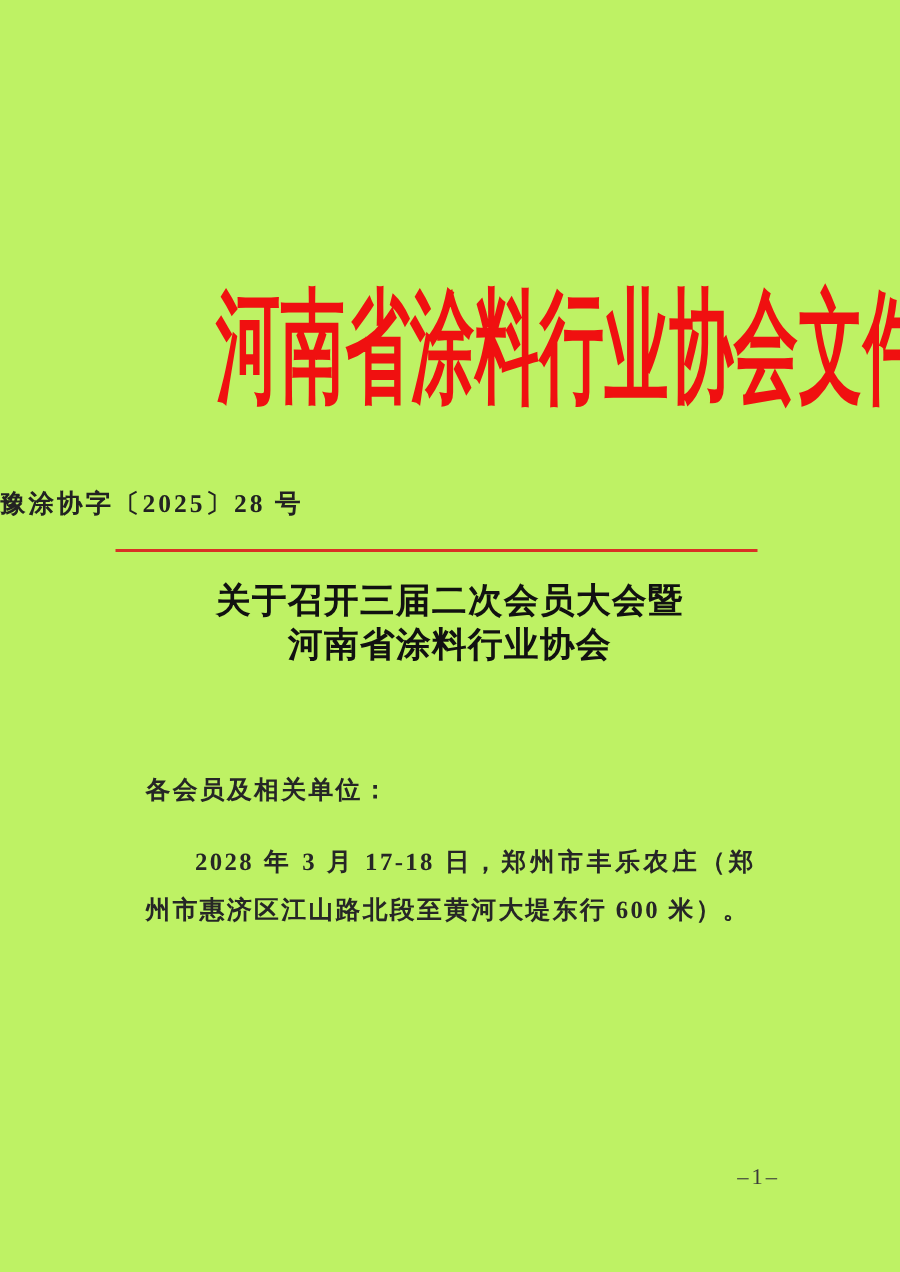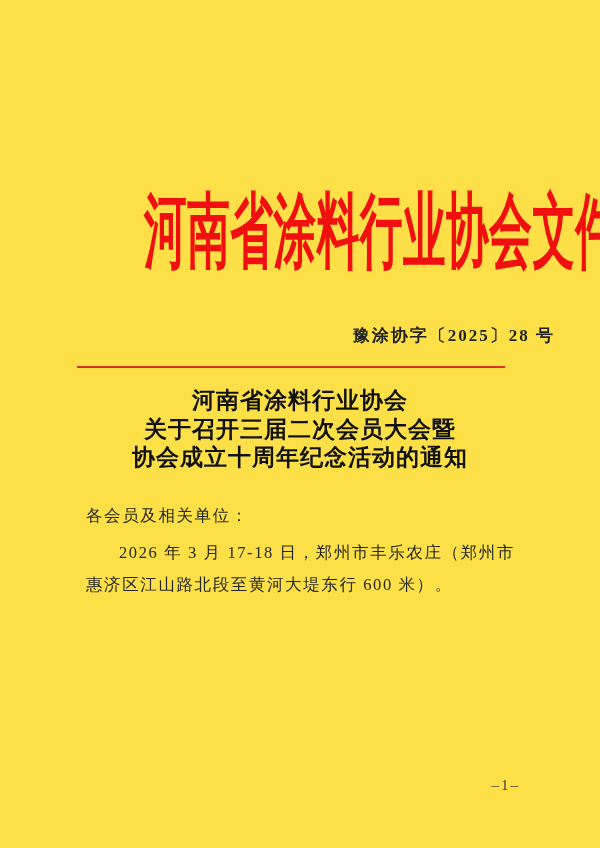--- a/index.html
+++ b/index.html
@@ -4,21 +4,21 @@
 <style>
   html, body {
     margin: 0;
     padding: 0;
     background: #ffffff;
   }
   .page {
     position: relative;
     width: 600px;
     height: 848px;
-    background: #fde047;
+    background: #bef264;
     overflow: hidden;
     font-family: "Liberation Serif", "DejaVu Serif", serif;
     color: var(--text, #1f1f1f);
   }
   
   .org-title {
     position: absolute;
     top: 188px;
     left: 0;
     width: 600px;
@@ -32,21 +32,21 @@
     transform: scaleX(0.52);
     transform-origin: 50% 50%;
     letter-spacing: 1px;
   }
   
   .doc-number {
     position: absolute;
     top: 324px;
     left: 0;
     width: 555px;
-    text-align: right;
+    text-align: left;
     font-size: 17px;
     line-height: 24px;
     font-weight: bold;
     letter-spacing: 2px;
     color: #222222;
   }
   
   .red-rule {
     position: absolute;
     top: 366px;
@@ -74,22 +74,23 @@
     top: 496px;
     left: 82px;
     width: 437px;
     font-size: 16.5px;
     line-height: 32.5px;
     letter-spacing: 1.6px;
     text-align: justify;
     color: #262626;
   }
   .body-block p {
-    margin: 4px;
+    margin: 15px;
     padding: 0;
+    font-weight: bold;
   }
   .indent {
     text-indent: 2em;
   }
   .section-heading {
     font-family: "Liberation Sans", "DejaVu Sans", sans-serif;
     font-weight: bold;
     letter-spacing: 2px;
     color: #1b1b1b;
   }
@@ -109,25 +110,24 @@
 
 <div class="page">
 
   <div class="org-title">河南省涂料行业协会文件</div>
 
   <div class="doc-number">豫涂协字〔2025〕28 号</div>
 
   <div class="red-rule"></div>
 
   <div class="notice-title">
+    <div>关于召开三届二次会员大会暨</div>
     <div>河南省涂料行业协会</div>
-    <div>关于召开三届二次会员大会暨</div>
-    <div>协会成立十周年纪念活动的通知</div>
   </div>
 
   <div class="body-block">
     <p>各会员及相关单位：</p>
-    <p class="indent">2026 年 3 月 17-18 日，郑州市丰乐农庄（郑州市惠济区江山路北段至黄河大堤东行 600 米）。</p>
+    <p class="indent">2028 年 3 月 17-18 日，郑州市丰乐农庄（郑州市惠济区江山路北段至黄河大堤东行 600 米）。</p>
   </div>
 
   <div class="page-number">–1–</div>
 
 </div>
 
 </body></html>

